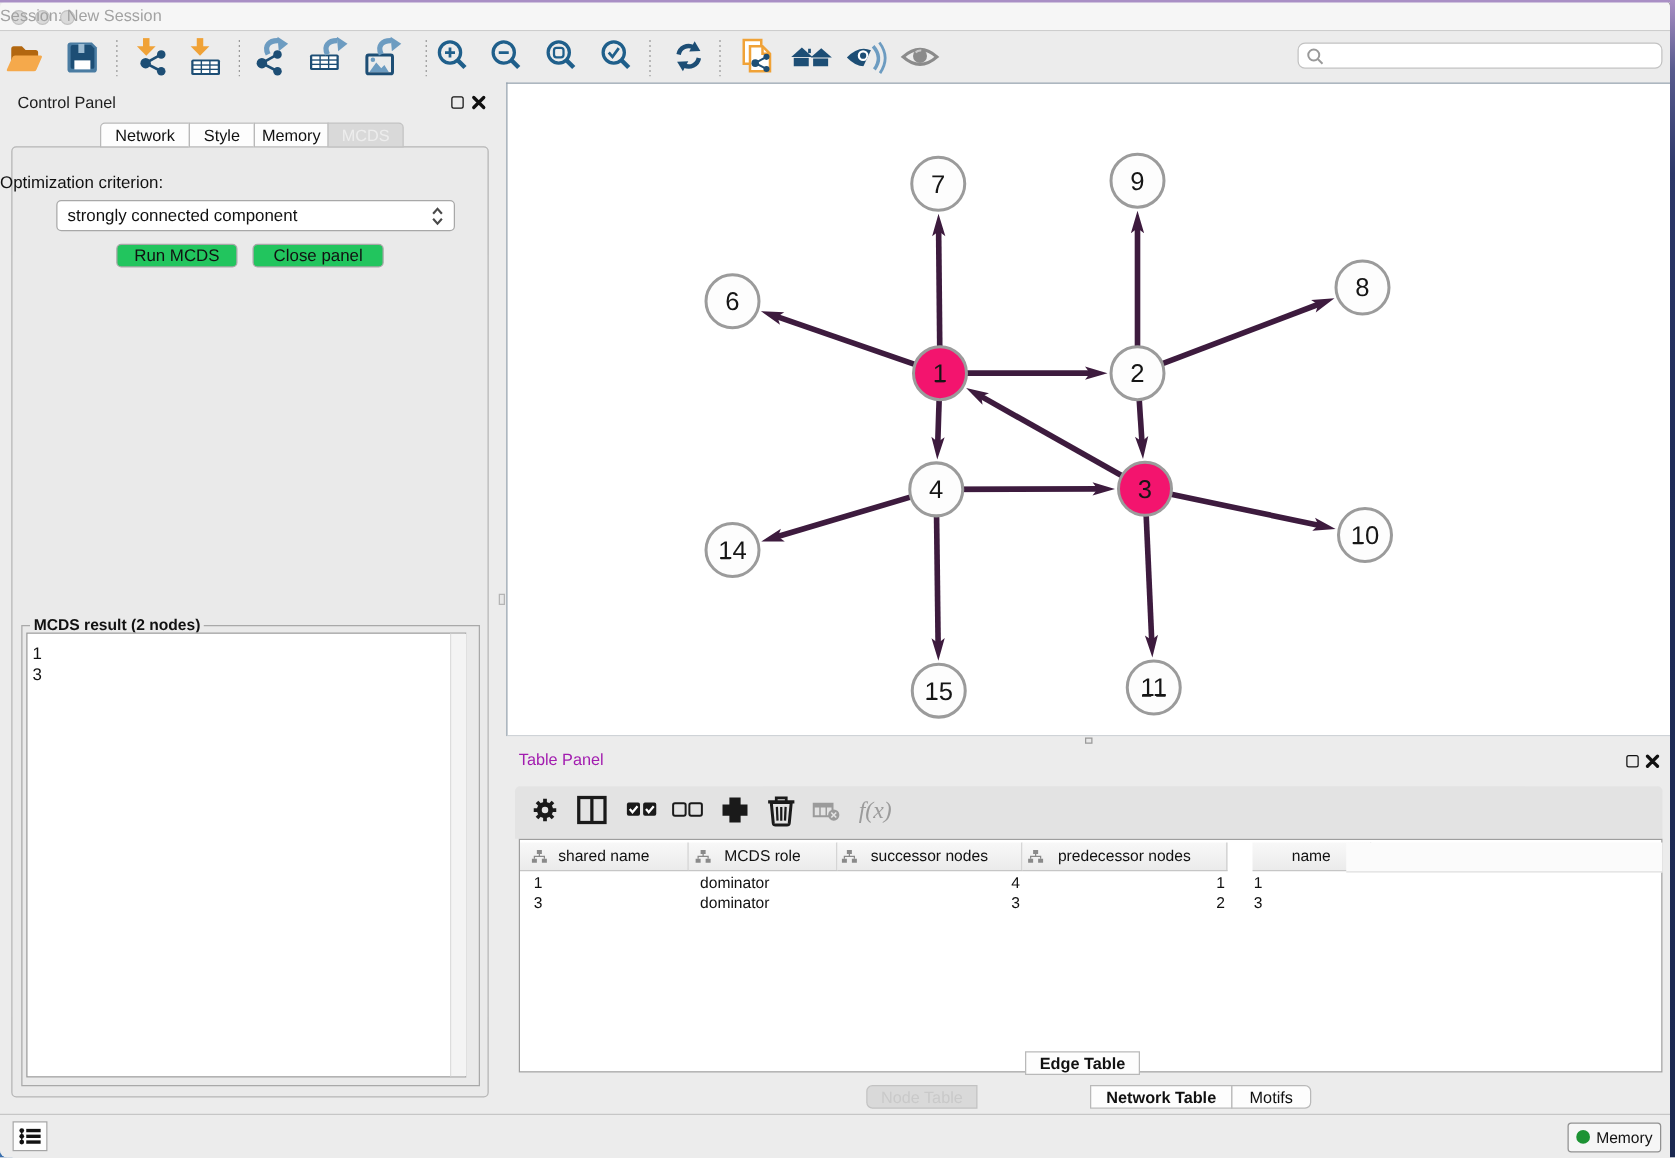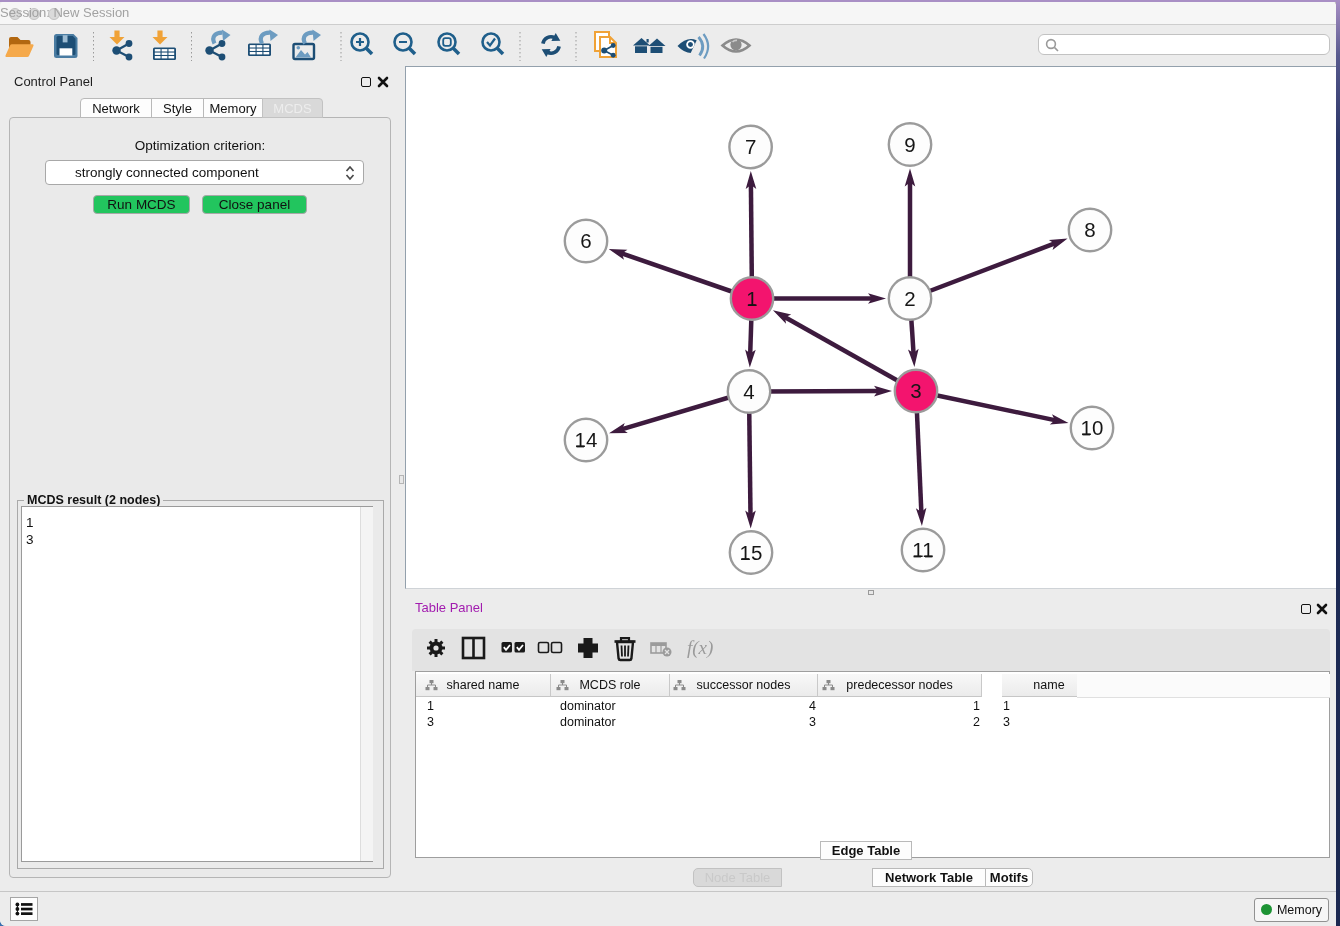--- a/index.html
+++ b/index.html
@@ -26,24 +26,24 @@
   border:1px solid #c2c2c2;border-radius:6px;box-sizing:border-box;}
 
 #cp-title{left:14px;top:73px;font-size:13px;color:#1e1e1e;}
 .pfloat{position:absolute;width:10px;height:10px;border:1.6px solid #111;border-radius:2px;box-sizing:border-box;background:transparent;}
 
 .tab{position:absolute;height:20px;line-height:20px;text-align:center;font-size:13px;
   color:#111;background:#fdfdfd;border:1px solid #b9b9b9;box-sizing:border-box;}
 .tabsel{background:#d9d9d9;color:#ededed;border-color:#c2c2c2;}
 #tabpane{left:9px;top:116px;width:382px;height:761px;border:1px solid #b5b5b5;
   border-radius:4px;background:#eaeaea;box-sizing:border-box;}
-#opt-label{left:0px;top:137px;width:400px;text-align:center;font-size:13.5px;color:#111;}
+#opt-label{left:0px;top:137px;width:400px;font-size:13.5px;color:#111;}
 #opt-select{left:45px;top:159px;width:319px;height:25px;background:#fff;
   border:1px solid #a8a8a8;border-radius:4px;box-sizing:border-box;
-  font-size:13.5px;color:#111;line-height:23px;padding-left:29px;}
+  font-size:13.5px;color:#111;line-height:23px;padding-left:8px;}
 .btn{position:absolute;height:19px;line-height:18px;background:#22c55e;border:1px solid #a8a8a8;
   border-radius:4px;box-sizing:border-box;text-align:center;font-size:13.5px;color:#111;}
 
 #mcds-box{left:17px;top:499px;width:365px;height:367px;border:1px solid #a9a9a9;}
 #mcds-label{left:24px;top:492px;background:#eaeaea;padding:0 3px;font-size:12.5px;color:#111;font-weight:bold;}
 #mcds-text{left:21px;top:505px;width:352px;height:356px;background:#fff;border:1px solid #9a9a9a;
   box-sizing:border-box;font-size:13.5px;color:#111;line-height:17px;padding:7px 0 0 4px;}
 #mcds-scroll{left:360px;top:506px;width:12px;height:354px;background:#f4f4f4;border-left:1px solid #ddd;}
 
 .handle{position:absolute;background:#d8d8d8;border:1px solid #b5b5b5;box-sizing:border-box;}
@@ -373,21 +373,21 @@
 <div class="td" style="left:11px;top:42.3px;">3</div>
 <div class="td" style="left:144px;top:42.3px;">dominator</div>
 <div class="td" style="left:300px;top:42.3px;width:100px;text-align:right;">3</div>
 <div class="td" style="left:460px;top:42.3px;width:104px;text-align:right;">2</div>
 <div class="td" style="left:587px;top:42.3px;">3</div>
     </div>
 
   <div class="tab tabsel" style="left:693px;top:867px;width:89px;height:18.5px;line-height:18.5px;border-radius:5px 0 0 5px;color:#c9c9c9;">Node Table</div>
   <div class="tab" style="left:781px;top:840px;width:92px;height:18.5px;line-height:18.5px;font-weight:bold;margin-left:39px;">Edge Table</div>
   <div class="tab" style="left:872px;top:867px;width:114px;height:18.5px;line-height:18.5px;font-weight:bold;">Network Table</div>
-  <div class="tab" style="left:985px;top:867px;width:48px;height:18.5px;line-height:18.5px;border-radius:0 5px 5px 0;font-weight:bold;">Motifs</div>
+  <div class="tab" style="left:985px;top:867px;width:64px;height:18.5px;line-height:18.5px;border-radius:0 5px 5px 0;font-weight:normal;">Motifs</div>
   <div id="statusbar" class="abs"></div>
   <div id="listbtn" class="abs">
       <svg style="position:absolute;left:4px;top:4px;" width="18" height="14" viewBox="0 0 18 14">
         <g fill="#111">
           <circle cx="2.4" cy="2.4" r="1.9"></circle>
           <circle cx="2.4" cy="7" r="1.9"></circle>
           <circle cx="2.4" cy="11.6" r="1.9"></circle>
           <rect x="6" y="1.1" width="11.5" height="2.7"></rect>
           <rect x="6" y="5.7" width="11.5" height="2.7"></rect>
           <rect x="6" y="10.3" width="11.5" height="2.7"></rect>

